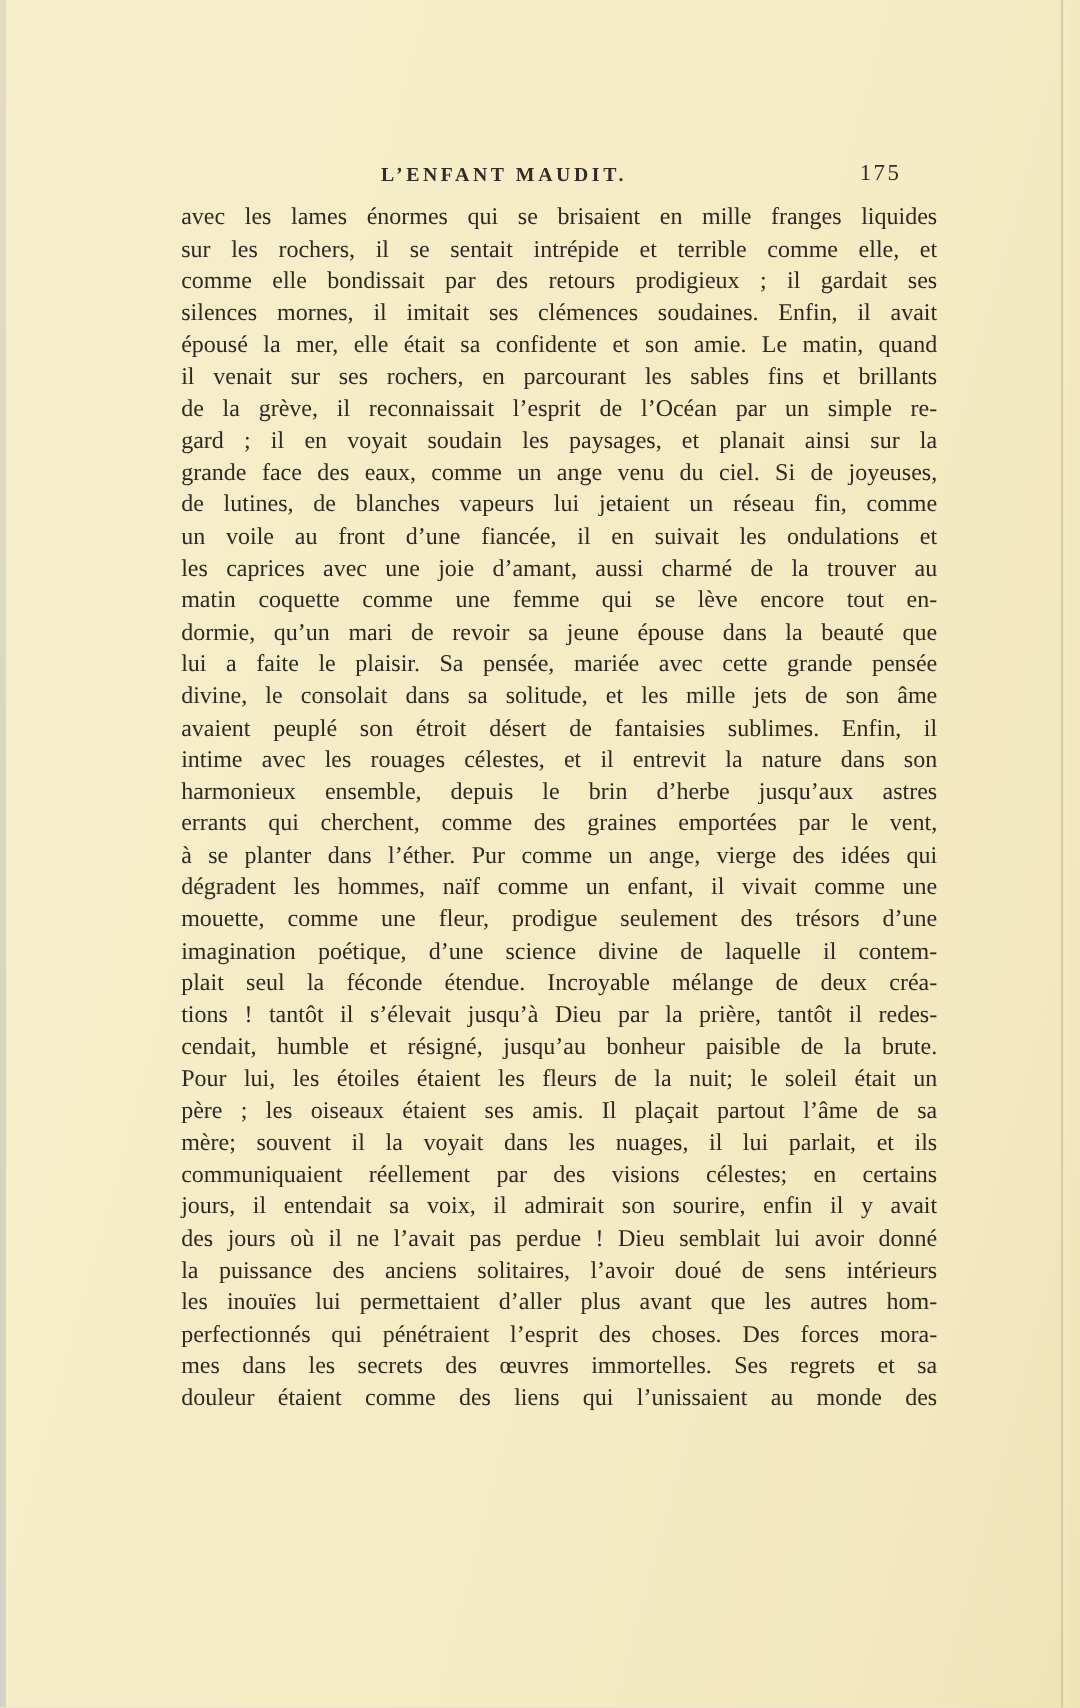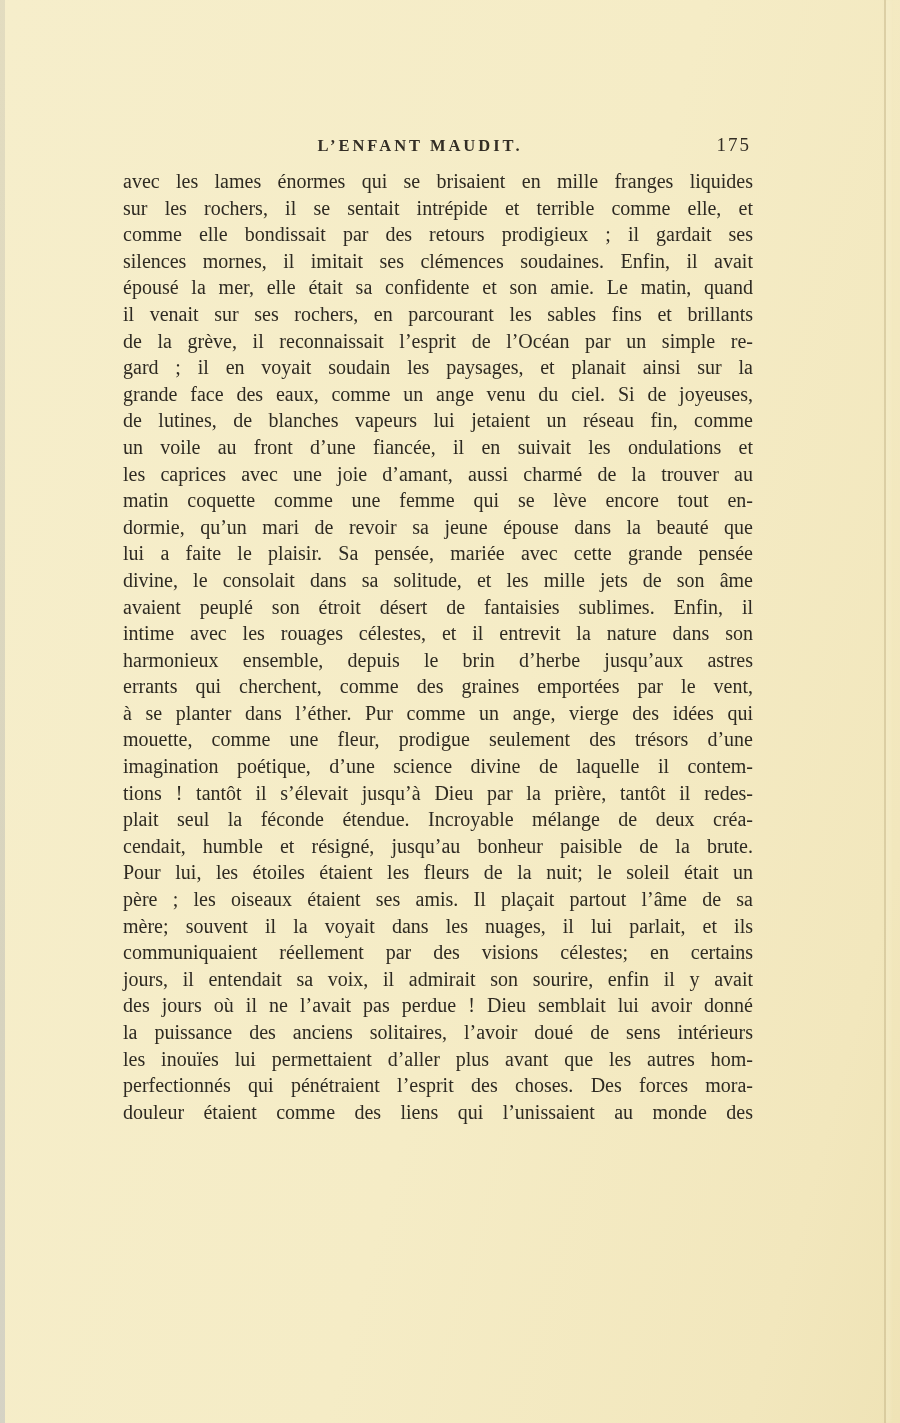--- a/index.html
+++ b/index.html
@@ -55,21 +55,21 @@
     right: 14px;
     top: -2px;
     font-size: 19px;
     font-weight: 400;
     letter-spacing: 2px;
     color: #332e25;
   }
   .text-block {
     position: absolute;
     top: 168px;
-    left: 123px;
+    left: 151px;
     width: 630px;
   }
   .text-line {
     font-size: 20px;
     line-height: 26.6px;
     white-space: normal;
     text-align: justify;
     text-align-last: justify;
     -moz-text-align-last: justify;
     color: #2e2a22;
@@ -103,29 +103,31 @@
       <div class="text-line">les caprices avec une joie d’amant, aussi charmé de la trouver au</div>
       <div class="text-line">matin coquette comme une femme qui se lève encore tout en-</div>
       <div class="text-line">dormie, qu’un mari de revoir sa jeune épouse dans la beauté que</div>
       <div class="text-line">lui a faite le plaisir. Sa pensée, mariée avec cette grande pensée</div>
       <div class="text-line">divine, le consolait dans sa solitude, et les mille jets de son âme</div>
       <div class="text-line">avaient peuplé son étroit désert de fantaisies sublimes. Enfin, il</div>
       <div class="text-line">intime avec les rouages célestes, et il entrevit la nature dans son</div>
       <div class="text-line">harmonieux ensemble, depuis le brin d’herbe jusqu’aux astres</div>
       <div class="text-line">errants qui cherchent, comme des graines emportées par le vent,</div>
       <div class="text-line">à se planter dans l’éther. Pur comme un ange, vierge des idées qui</div>
+      <div class="text-line">dégradent les hommes, naïf comme un enfant, il vivait comme une</div>
       <div class="text-line">mouette, comme une fleur, prodigue seulement des trésors d’une</div>
       <div class="text-line">imagination poétique, d’une science divine de laquelle il contem-</div>
+      <div class="text-line">plait seul la féconde étendue. Incroyable mélange de deux créa-</div>
       <div class="text-line">tions ! tantôt il s’élevait jusqu’à Dieu par la prière, tantôt il redes-</div>
-      <div class="text-line">plait seul la féconde étendue. Incroyable mélange de deux créa-</div>
       <div class="text-line">cendait, humble et résigné, jusqu’au bonheur paisible de la brute.</div>
       <div class="text-line">Pour lui, les étoiles étaient les fleurs de la nuit; le soleil était un</div>
       <div class="text-line">père ; les oiseaux étaient ses amis. Il plaçait partout l’âme de sa</div>
       <div class="text-line">mère; souvent il la voyait dans les nuages, il lui parlait, et ils</div>
       <div class="text-line">communiquaient réellement par des visions célestes; en certains</div>
       <div class="text-line">jours, il entendait sa voix, il admirait son sourire, enfin il y avait</div>
       <div class="text-line">des jours où il ne l’avait pas perdue ! Dieu semblait lui avoir donné</div>
       <div class="text-line">la puissance des anciens solitaires, l’avoir doué de sens intérieurs</div>
       <div class="text-line">les inouïes lui permettaient d’aller plus avant que les autres hom-</div>
       <div class="text-line">perfectionnés qui pénétraient l’esprit des choses. Des forces mora-</div>
+      <div class="text-line">mes dans les secrets des œuvres immortelles. Ses regrets et sa</div>
       <div class="text-line">douleur étaient comme des liens qui l’unissaient au monde des</div>
     </div>
 </div>
 
 </body></html>

